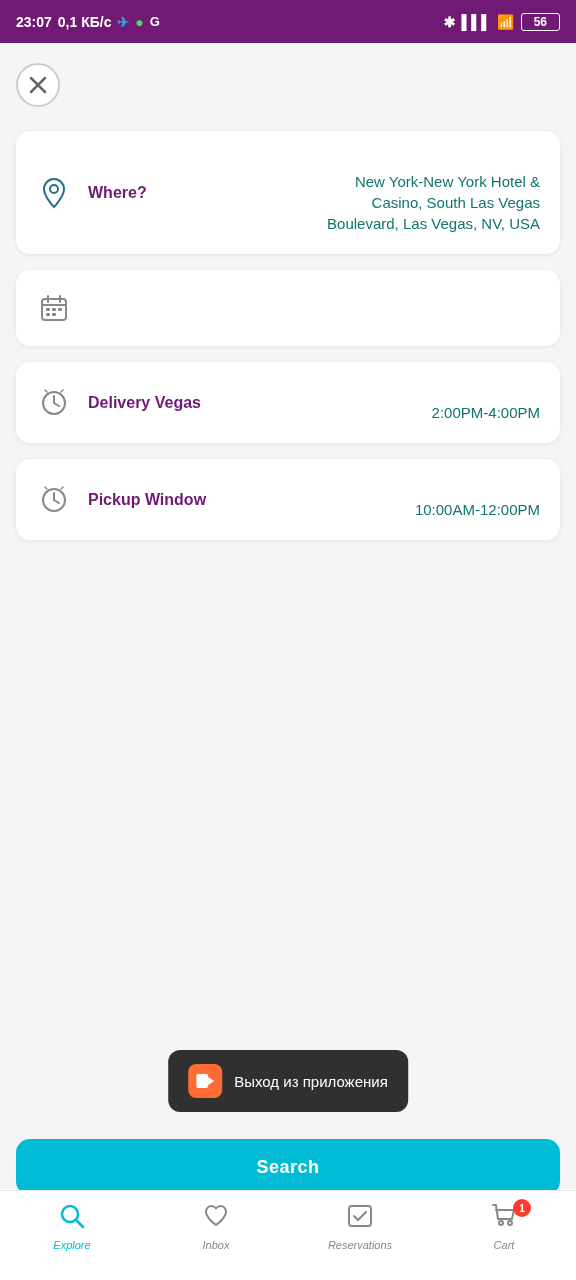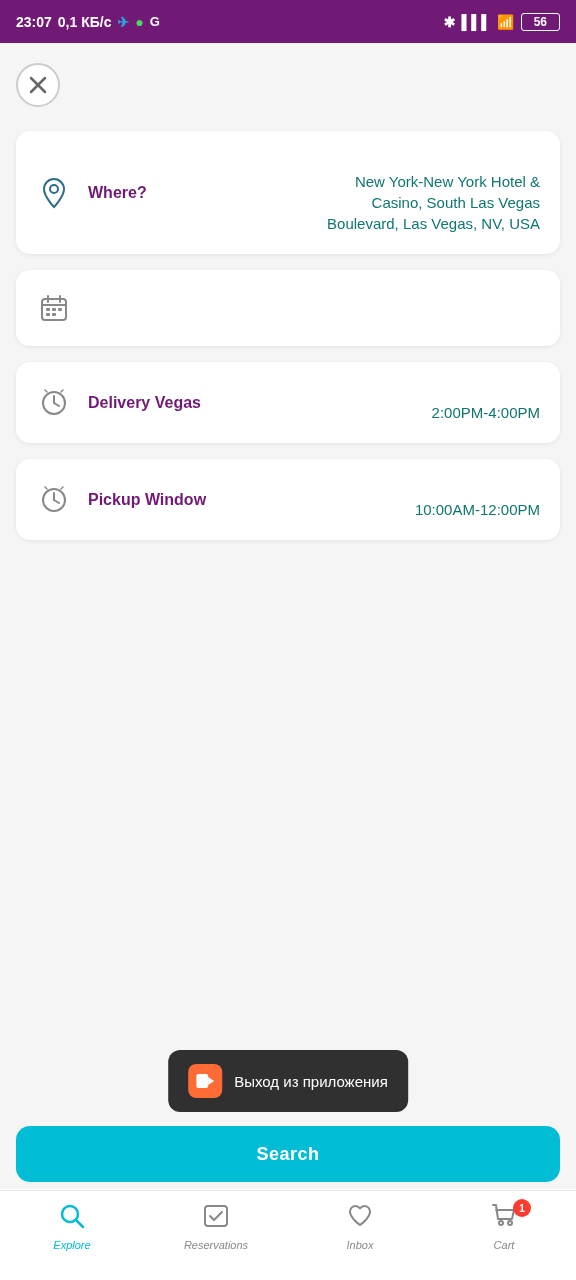--- a/index.html
+++ b/index.html
@@ -97,21 +97,21 @@
     }
 
     
     .where-card .card-content {
       align-items: center;
     }
 
     
     .search-btn {
       position: fixed;
-      bottom: 98px;
+      bottom: 85px;
       left: 50%;
       transform: translateX(-50%);
       width: 544px;
       height: 56px;
       background: #00bcd4;
       border: none;
       border-radius: 14px;
       color: white;
       font-size: 18px;
       font-weight: 700;
@@ -329,34 +329,34 @@
         <circle cx="11" cy="11" r="8" stroke="#00bcd4" stroke-width="2.5" fill="none"></circle>
         <line x1="17" y1="17" x2="24" y2="24" stroke="#00bcd4" stroke-width="2.5" stroke-linecap="round"></line>
       </svg>
     </span>
     <span class="nav-label active">Explore</span>
   </div>
 
   <div class="nav-item">
     <span class="nav-icon">
       <svg width="26" height="26" viewBox="0 0 26 26" fill="none">
-        <rect x="2" y="3" width="22" height="20" rx="3" stroke="#888" stroke-width="2" fill="none"></rect>
-        <polyline points="7,13 11,17 19,9" stroke="#888" stroke-width="2" stroke-linecap="round" stroke-linejoin="round" fill="none"></polyline>
-      </svg>
-    </span>
-    <span class="nav-label">Reservations</span>
+        <path d="M13 22C13 22 3 15 3 8.5C3 5.46 5.46 3 8.5 3C10.24 3 11.78 3.9 12.75 5.24C13 5.6 13 5.6 13.25 5.24C14.22 3.9 15.76 3 17.5 3C20.54 3 23 5.46 23 8.5C23 15 13 22 13 22Z" stroke="#888" stroke-width="2" fill="none"></path>
+      </svg>
+    </span>
+    <span class="nav-label">Inbox</span>
   </div>
 
   <div class="nav-item">
     <span class="nav-icon">
       <svg width="26" height="26" viewBox="0 0 26 26" fill="none">
-        <path d="M13 22C13 22 3 15 3 8.5C3 5.46 5.46 3 8.5 3C10.24 3 11.78 3.9 12.75 5.24C13 5.6 13 5.6 13.25 5.24C14.22 3.9 15.76 3 17.5 3C20.54 3 23 5.46 23 8.5C23 15 13 22 13 22Z" stroke="#888" stroke-width="2" fill="none"></path>
-      </svg>
-    </span>
-    <span class="nav-label">Inbox</span>
+        <rect x="2" y="3" width="22" height="20" rx="3" stroke="#888" stroke-width="2" fill="none"></rect>
+        <polyline points="7,13 11,17 19,9" stroke="#888" stroke-width="2" stroke-linecap="round" stroke-linejoin="round" fill="none"></polyline>
+      </svg>
+    </span>
+    <span class="nav-label">Reservations</span>
   </div>
 
   <div class="nav-item">
     <div class="nav-badge">1</div>
     <span class="nav-icon">
       <svg width="26" height="26" viewBox="0 0 26 26" fill="none">
         <path d="M2 2H5L7 16H21L23 7H5" stroke="#888" stroke-width="2" stroke-linecap="round" stroke-linejoin="round" fill="none"></path>
         <circle cx="10" cy="20" r="2" stroke="#888" stroke-width="2" fill="none"></circle>
         <circle cx="19" cy="20" r="2" stroke="#888" stroke-width="2" fill="none"></circle>
       </svg>

